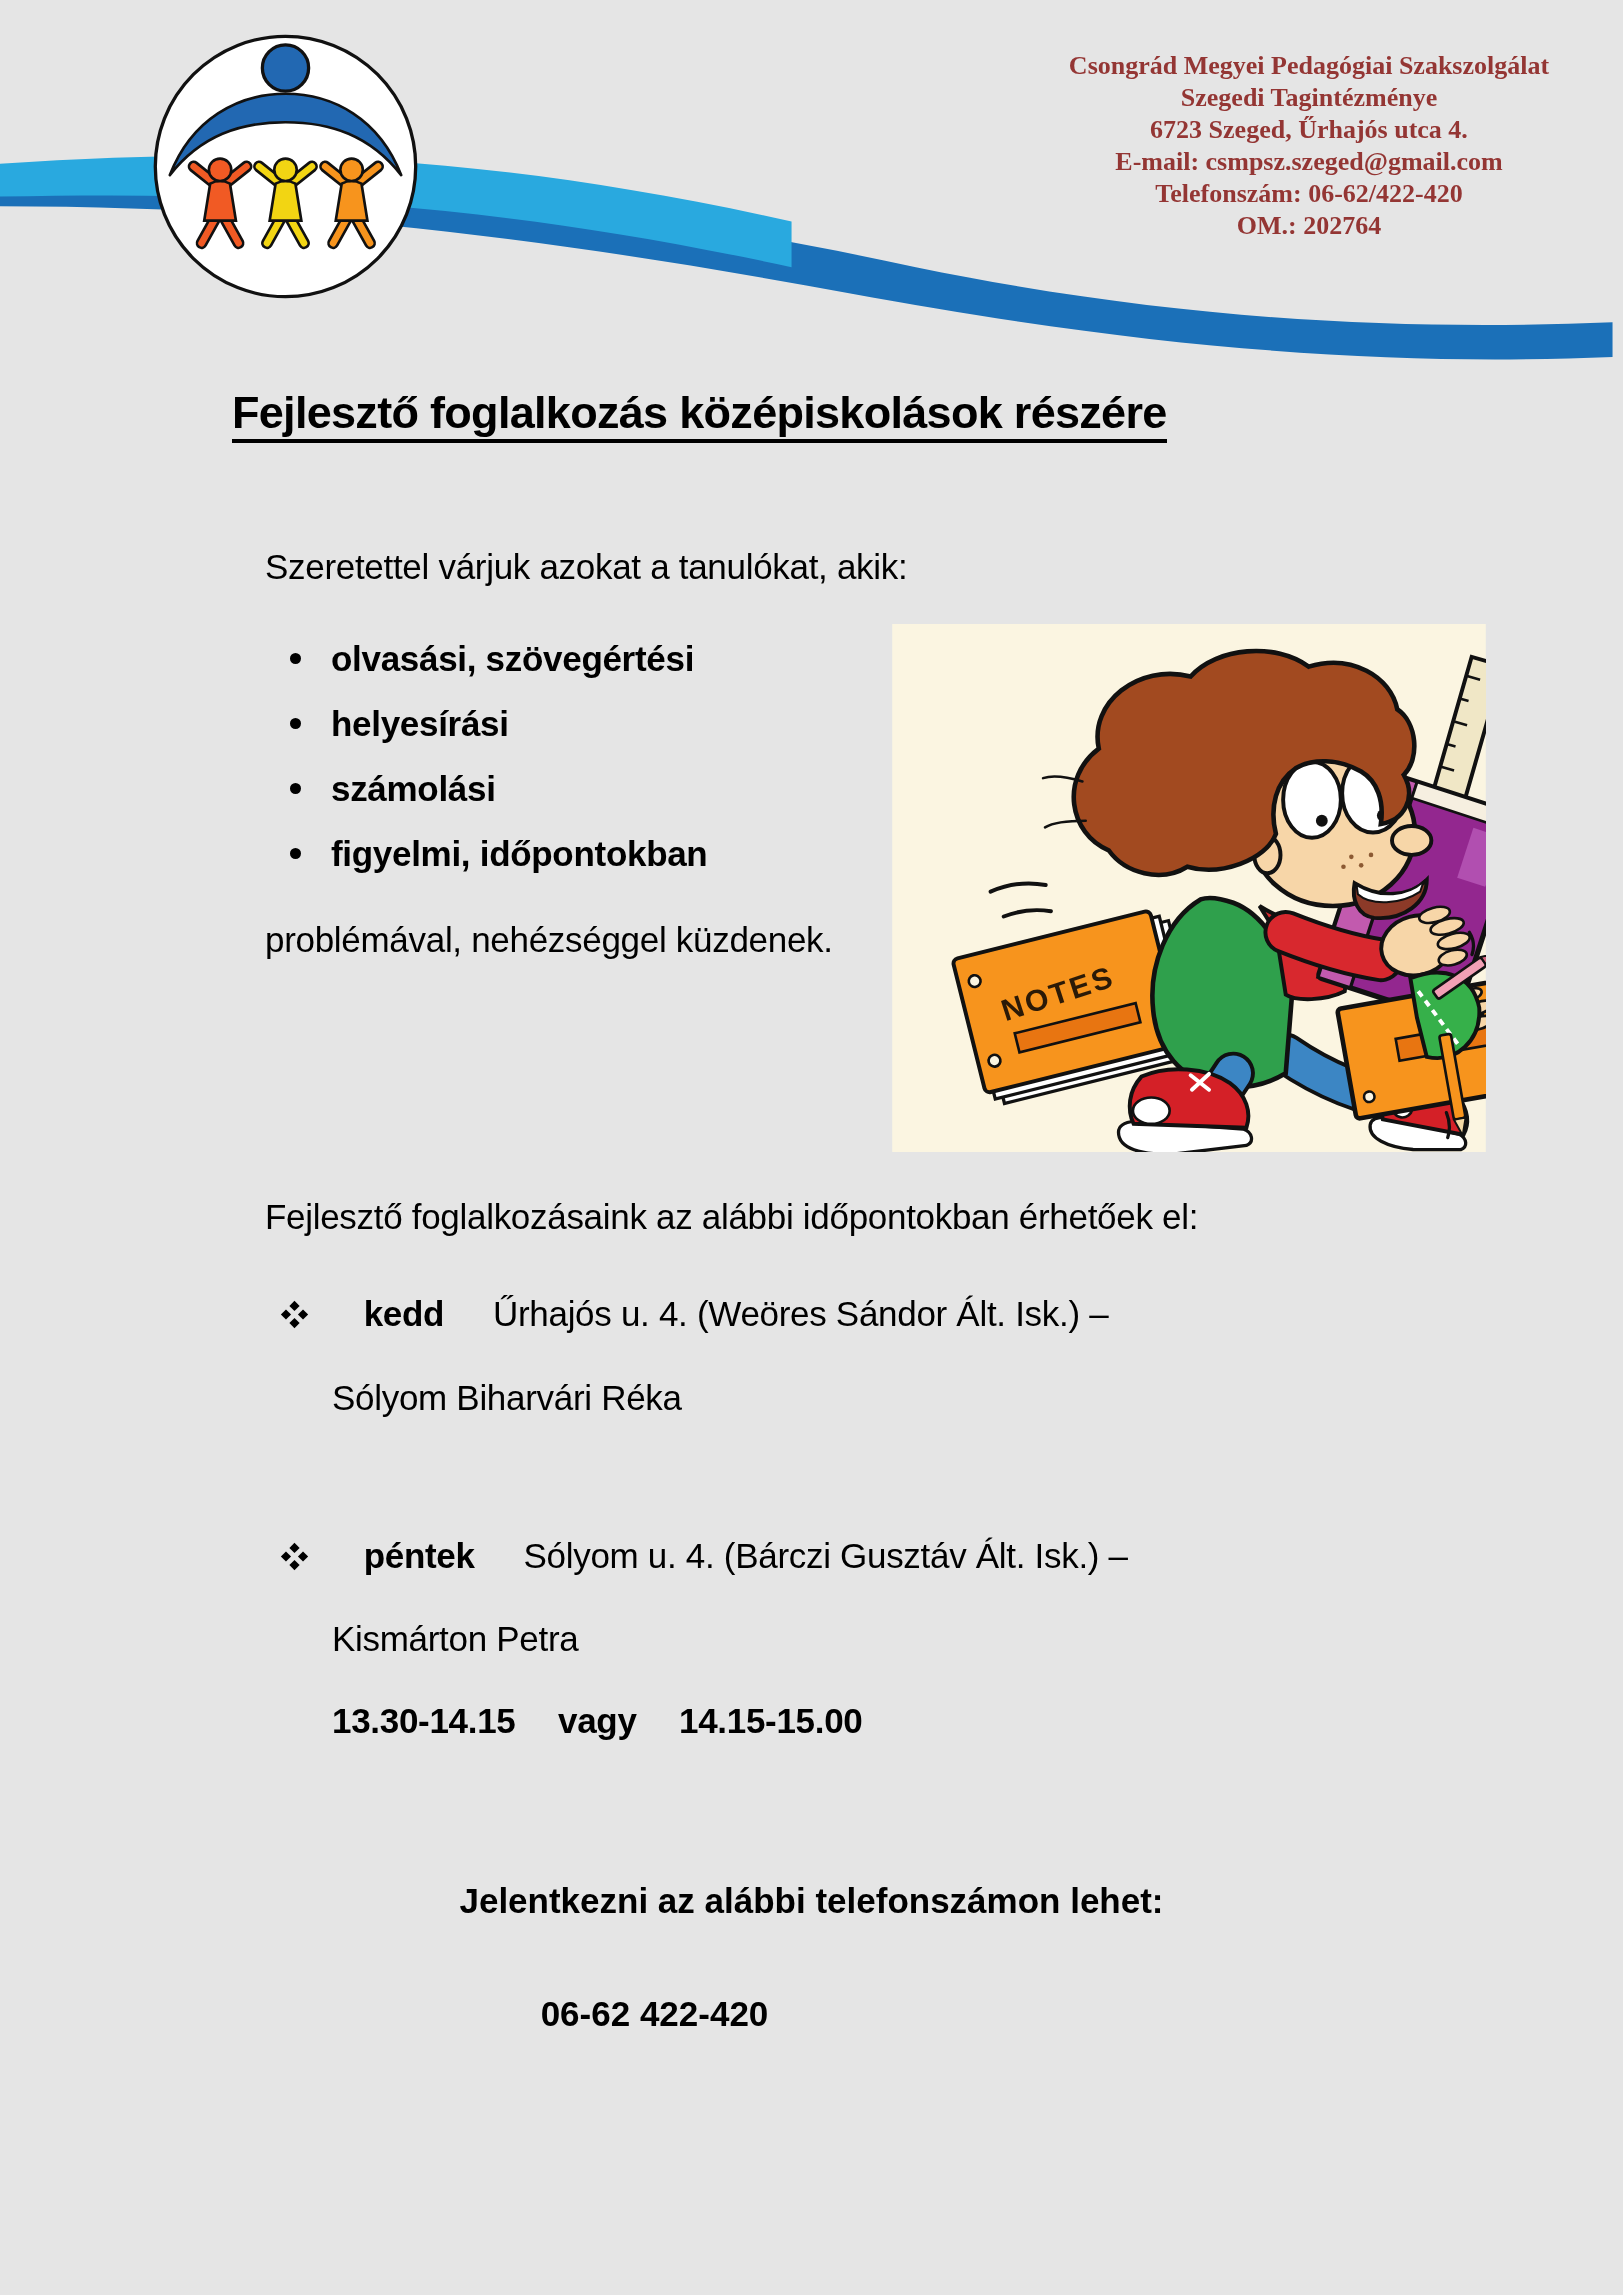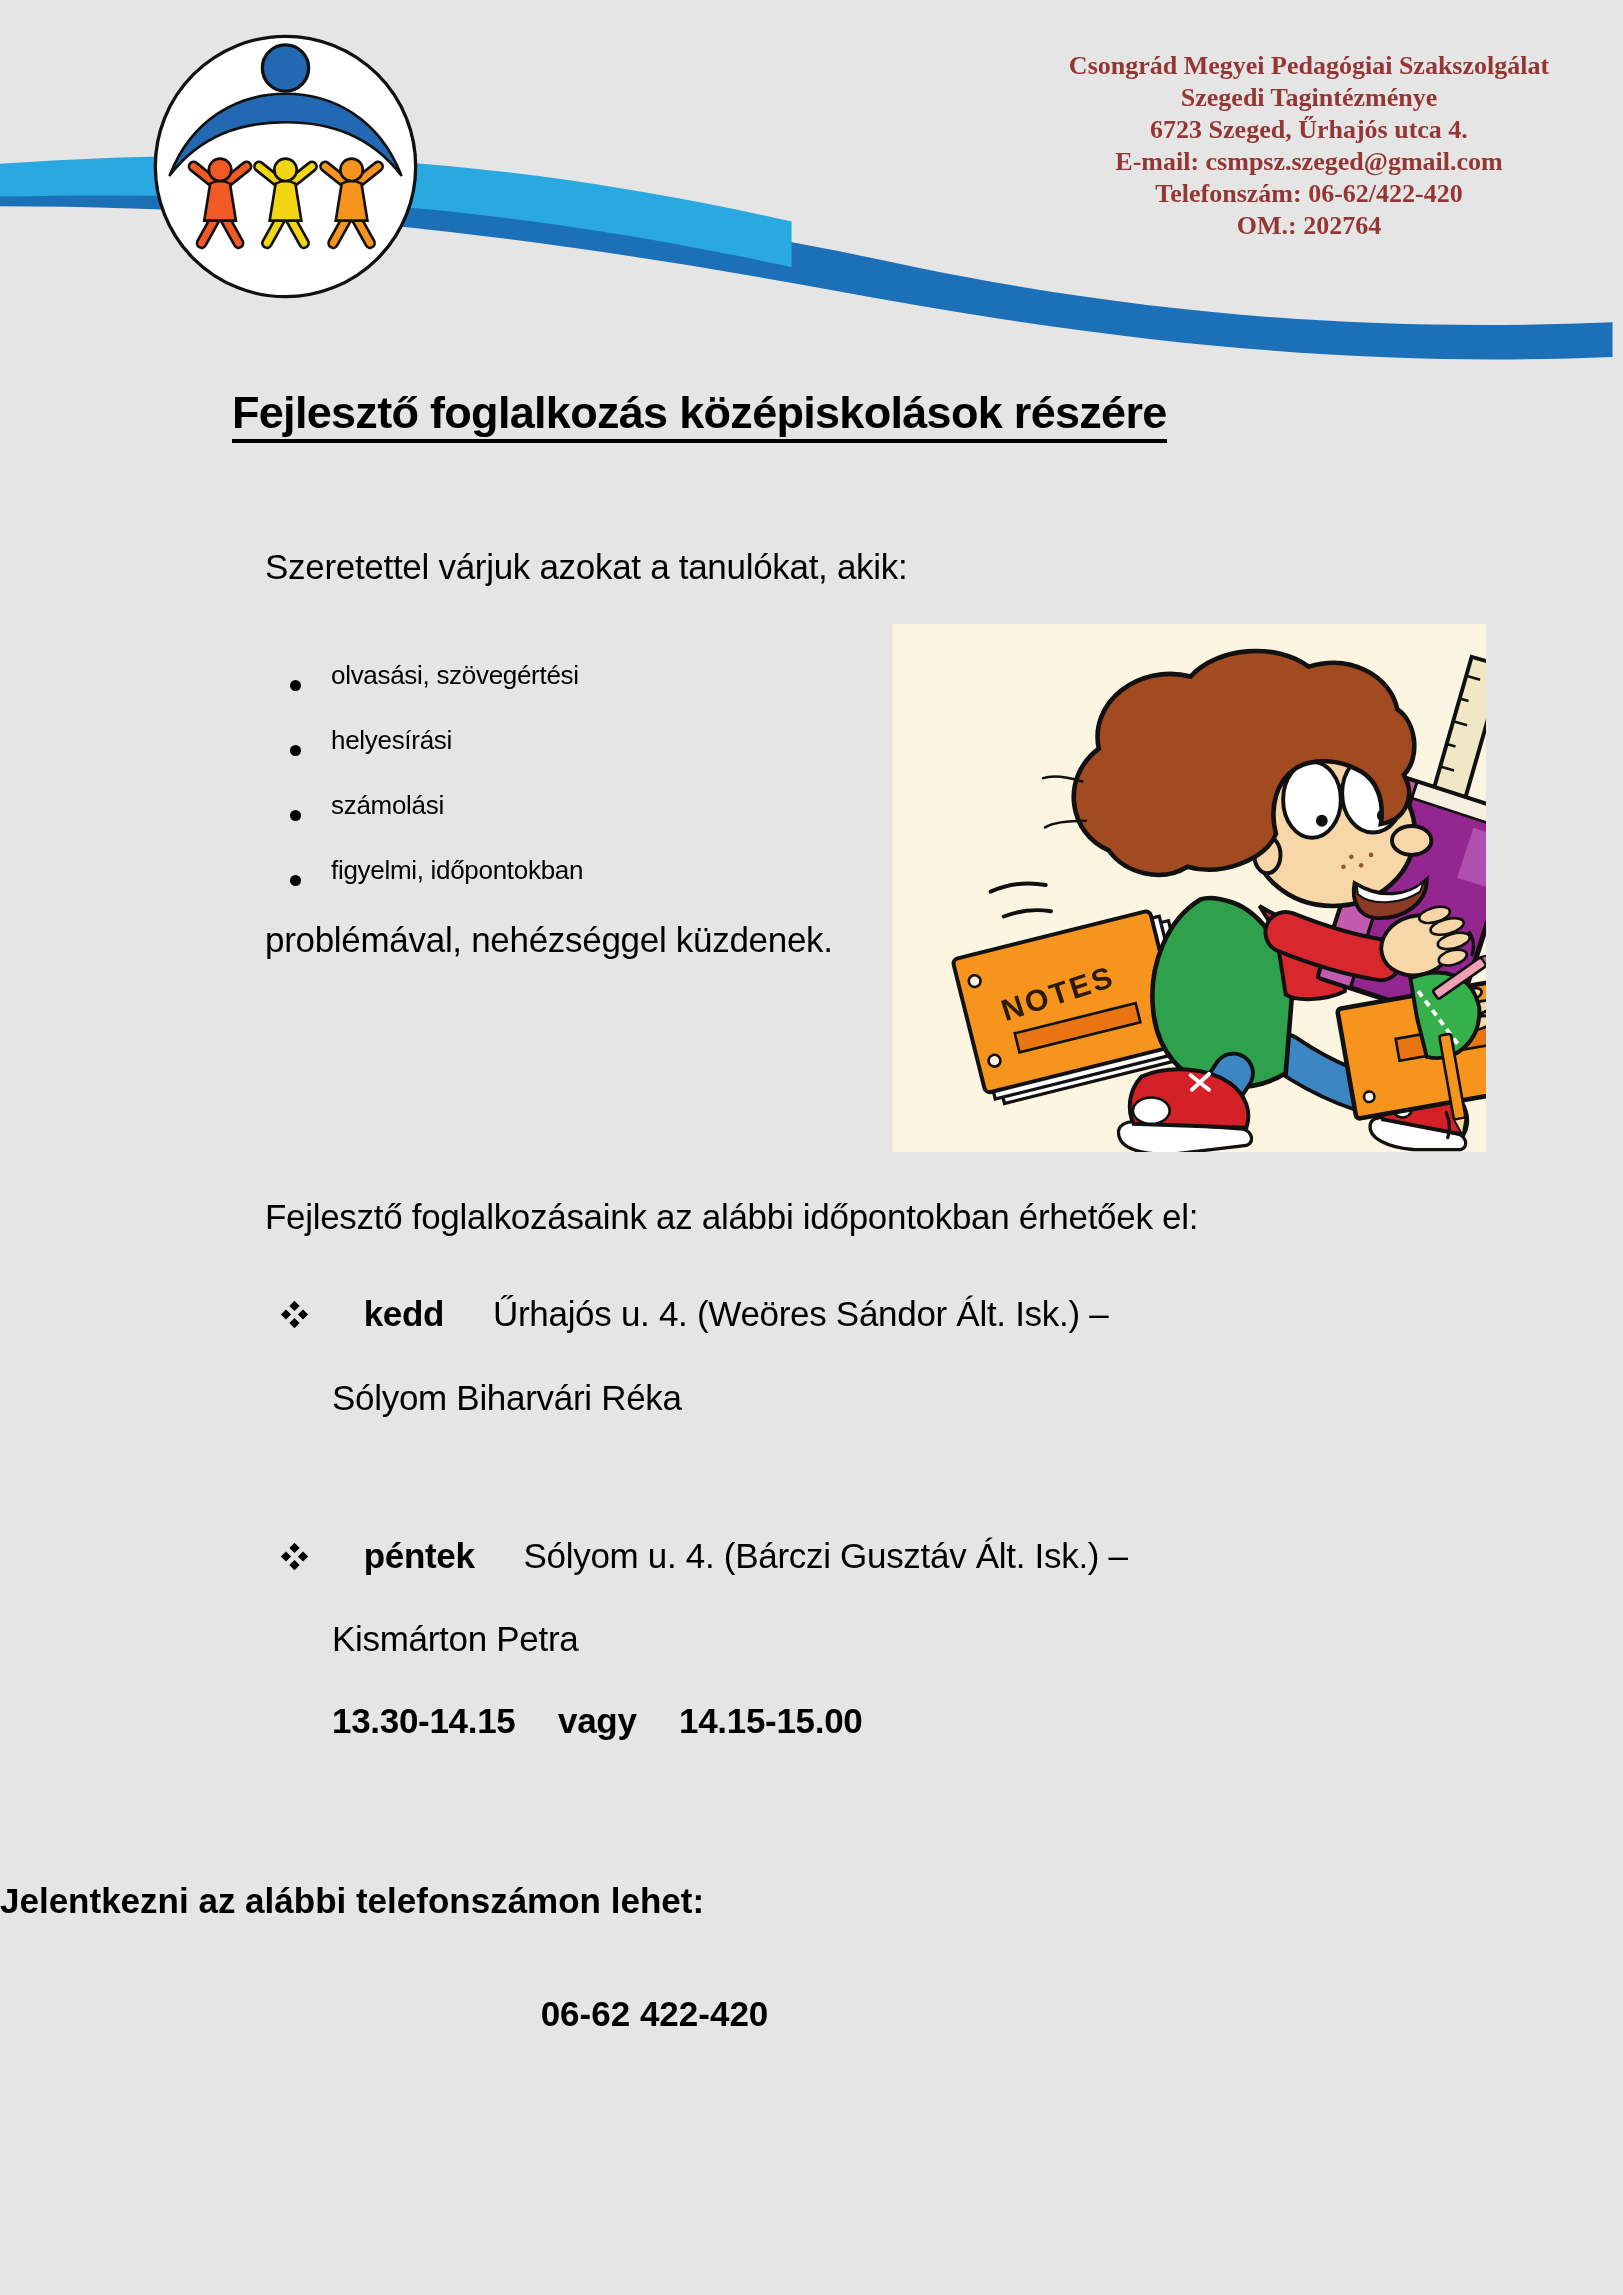--- a/index.html
+++ b/index.html
@@ -7,36 +7,36 @@
         font-family:"Liberation Sans",sans-serif;color:#000;}
   .wave{position:absolute;left:0;top:0;width:1623px;height:393px;}
   .logo{position:absolute;left:152px;top:33px;width:267px;height:267px;}
   .org{position:absolute;left:962px;top:50px;width:694px;text-align:center;
        font-family:"Liberation Serif",serif;font-weight:bold;font-size:26px;line-height:32px;color:#943634;}
   .title{position:absolute;left:232px;top:387px;margin:0;font-size:45px;font-weight:bold;letter-spacing:-0.7px;}
   .title span{display:inline-block;border-bottom:4.6px solid #000;padding-bottom:0;}
   .text{position:absolute;font-size:35px;letter-spacing:-0.3px;margin-left:33px;}
   .intro{left:232px;top:547px;}
   .bullets{position:absolute;left:290px;top:626px;margin:0;padding:0;list-style:none;}
-  .bullets li{display:flex;align-items:flex-end;height:65px;font-size:26px;letter-spacing:-0.3px;}
+  .bullets li{display:flex;align-items:center;height:65px;font-size:35px;letter-spacing:-0.3px;font-weight:bold;}
   .dot{width:11px;height:11px;border-radius:50%;background:#000;margin-right:30px;flex:0 0 11px;}
   .closing{left:232px;top:920px;}
   .cartoon{position:absolute;left:892px;top:624px;width:594px;height:528px;}
   .cartoon svg{width:100%;height:100%;display:block;}
   .sched-intro{left:232px;top:1197px;}
   .line{position:absolute;font-size:35px;letter-spacing:-0.3px;}
   .b{font-weight:bold;}
   .loc{margin-left:9.8px;}
   .wd{width:29px;height:29px;margin-right:15.7px;flex:0 0 29px;}
   .l1{left:280px;display:flex;align-items:center;gap:39px;}
   .indent{left:332px;}
   .times .vagy{margin:0 33px;}
   .k1{top:1294px}.k2{top:1378px}.k3{top:1461px}
   .pl1{top:1536px}.pl2{top:1619px}.pl3{top:1701px}
-  .cta{position:absolute;left:0;top:1881px;width:1623px;font-size:35px;font-weight:bold;}
+  .cta{position:absolute;left:0;top:1881px;width:1623px;text-align:center;font-size:35px;font-weight:bold;}
   .phone{position:absolute;left:0;top:1994px;width:1309px;text-align:center;font-size:35px;font-weight:bold;}
 </style>
 </head>
 <body>
 
 <div class="page">
 
   <svg class="wave" viewBox="0 0 2481 600" preserveAspectRatio="none" aria-hidden="true">
     <path fill="#1B70B8" d="M0,285 C500,268 900,300 1400,408 C1800,490 2150,505 2465,492 L2465,545 C2150,558 1800,540 1300,448 C900,375 500,315 0,315 Z"></path>
     <path fill="#29A9DF" d="M0,250 C420,222 760,238 1210,338 L1210,408 C760,310 420,292 0,300 Z"></path>

